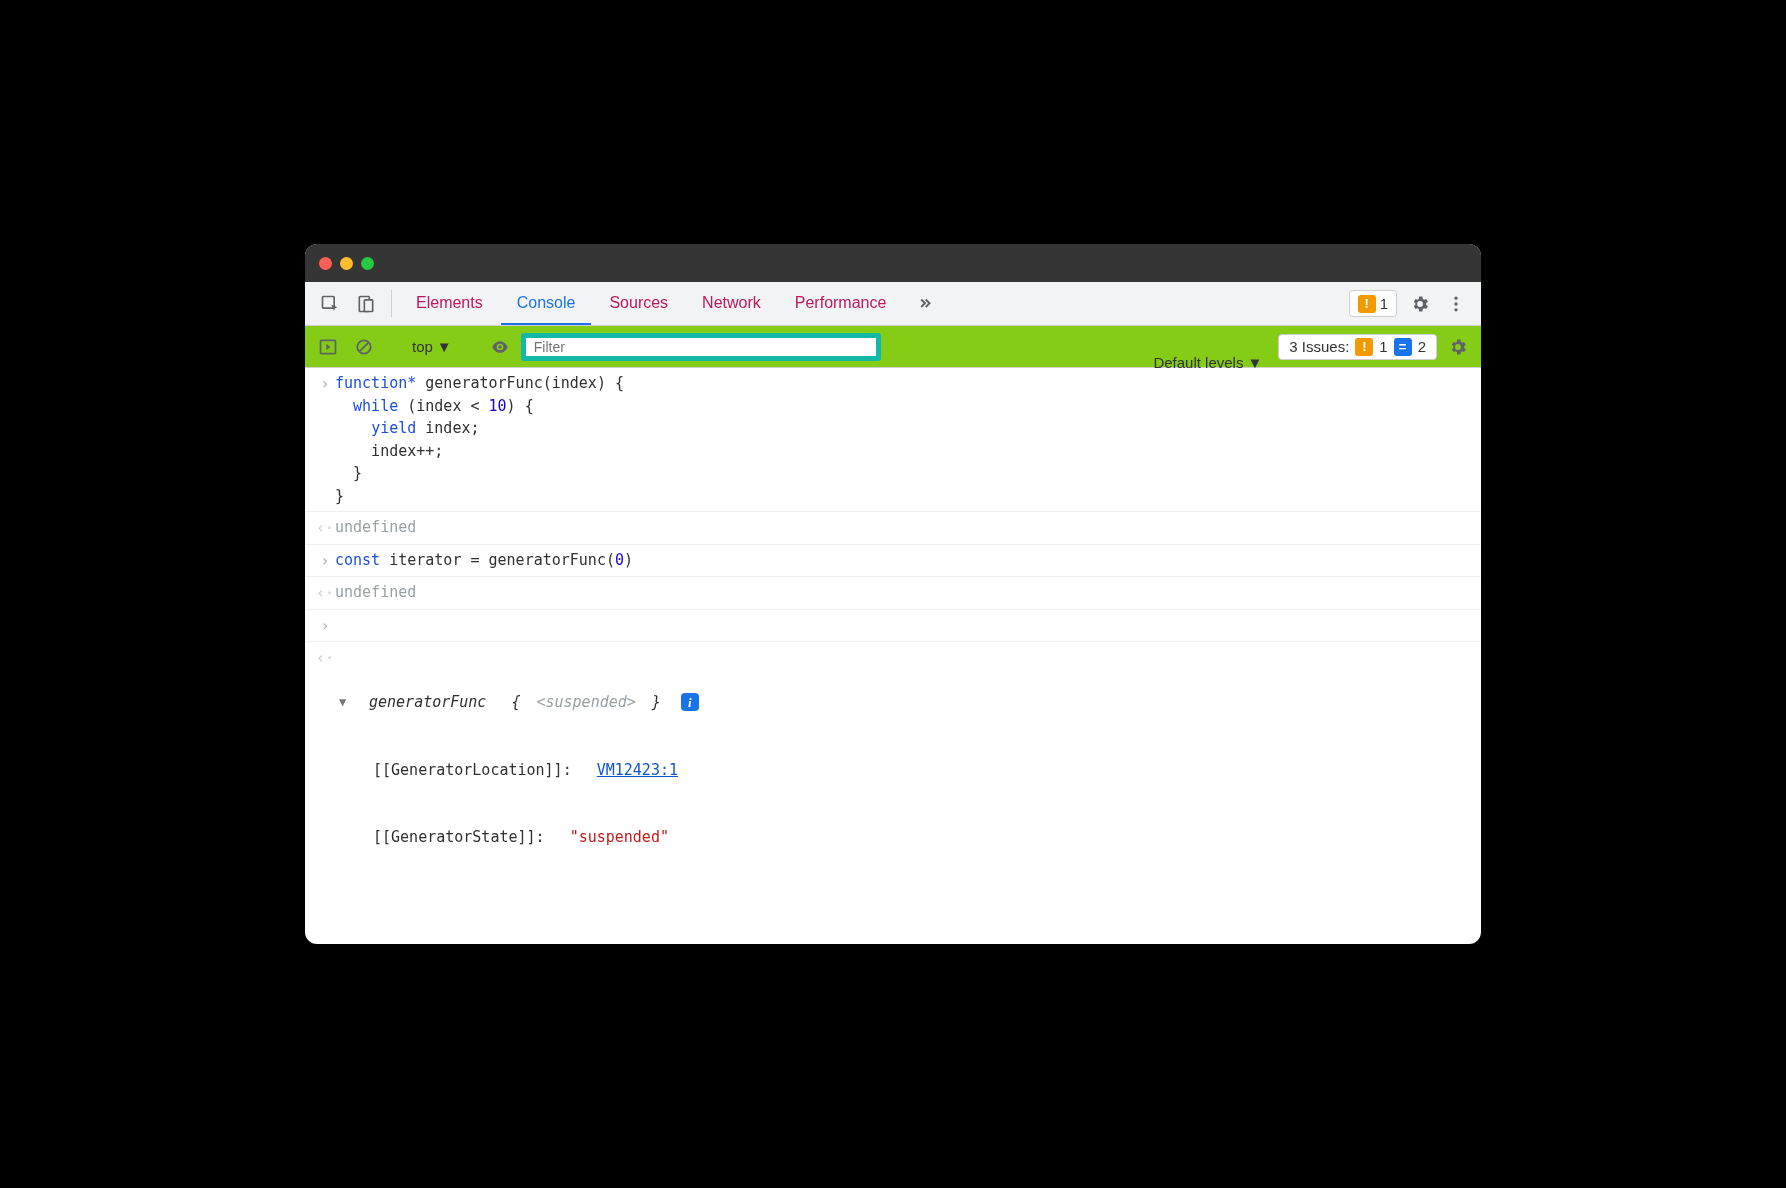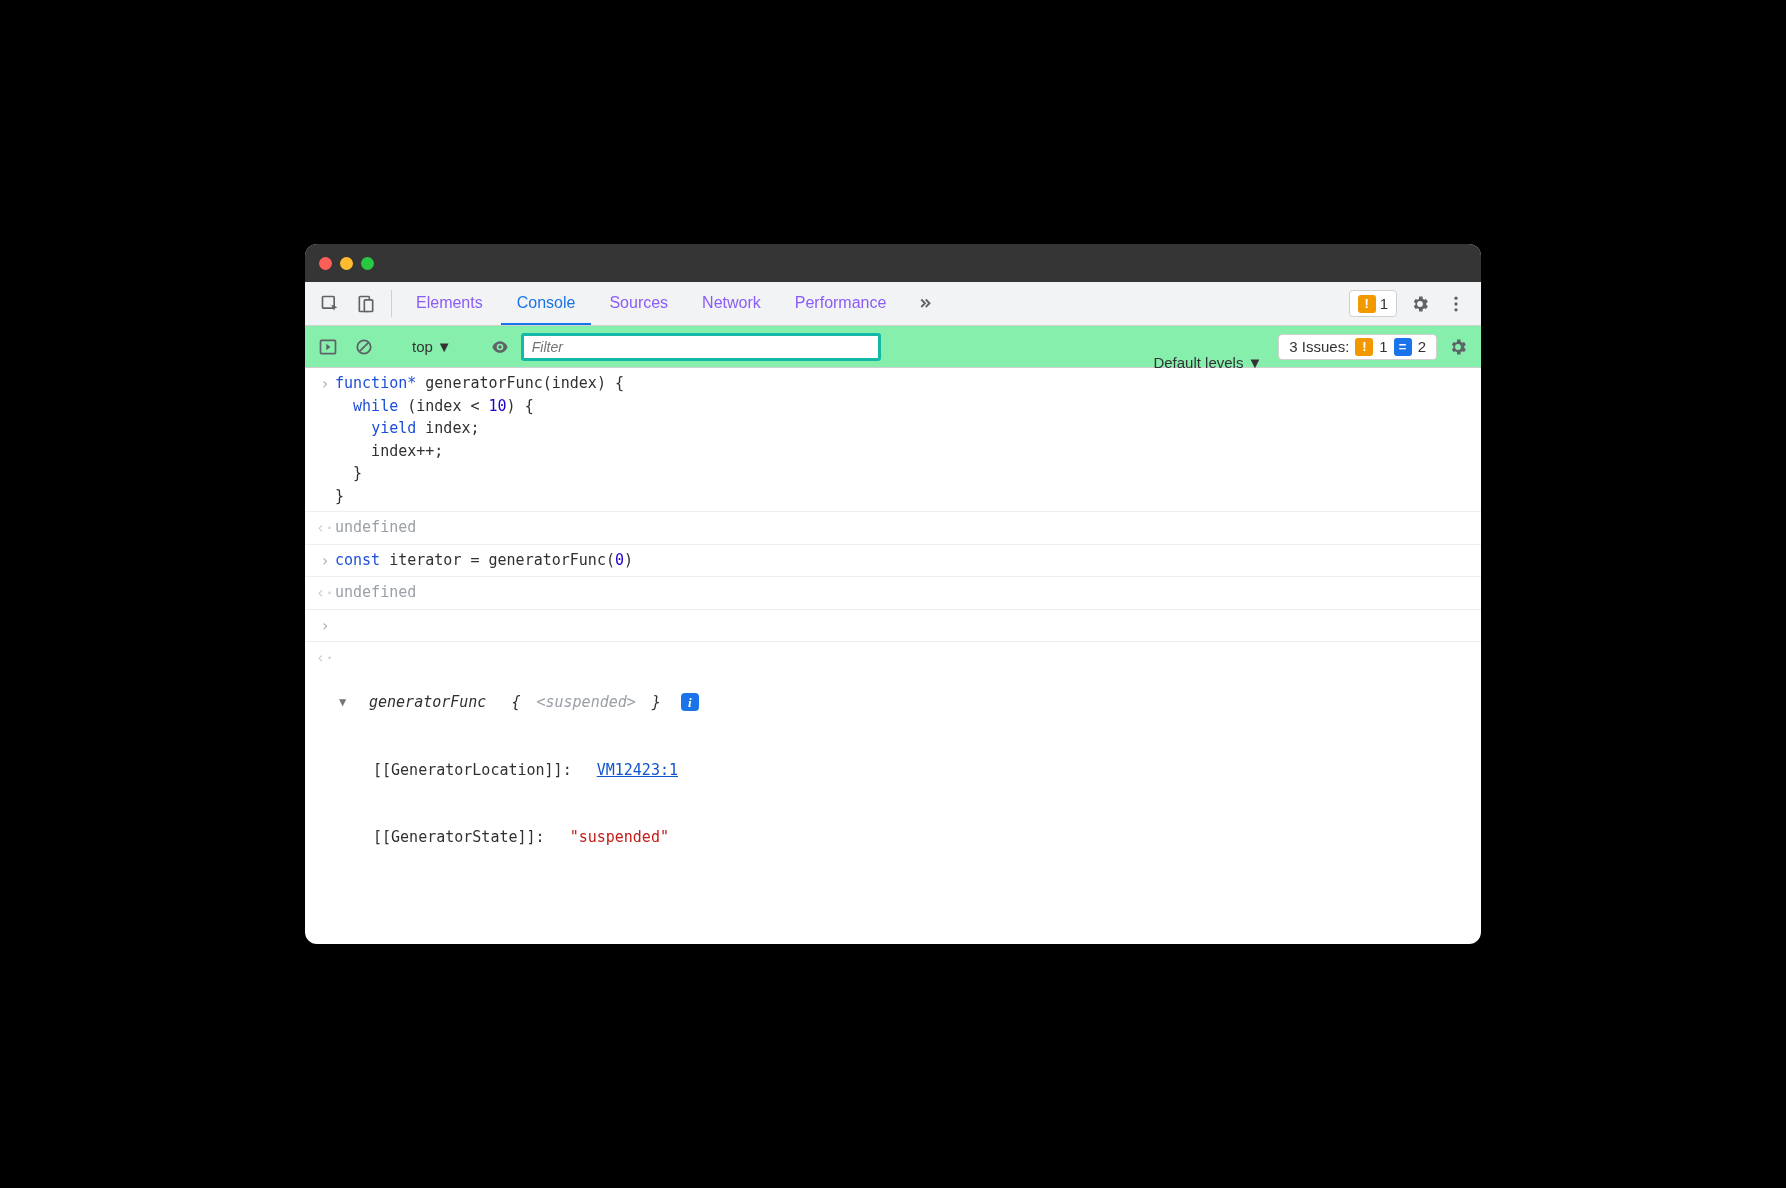--- a/index.html
+++ b/index.html
@@ -50,47 +50,47 @@
     gap: 2px;
   }
   .iconbtn {
     width: 34px; display: flex; align-items: center; justify-content: center;
     color: #5f6368; cursor: pointer;
   }
   .iconbtn svg { width: 20px; height: 20px; }
   .divider { width: 1px; background: #d0d0d0; margin: 8px 6px; }
   .tab {
     display: flex; align-items: center; padding: 0 16px;
-    color: #8b5cf6; font-size: 16px; cursor: pointer;
+    color: #be185d; font-size: 16px; cursor: pointer;
     border-bottom: 2px solid transparent;
   }
   .tab.active { color: #1a73e8; border-bottom-color: #1a73e8; }
   .more-tabs { display:flex; align-items:center; padding:0 12px; color:#5f6368; cursor:pointer;}
   .spacer { flex: 1; }
   .issue-pill {
     display: flex; align-items: center; gap: 4px;
     background: #fff; border: 1px solid #d0d0d0; border-radius: 4px;
     padding: 2px 8px; margin: 8px 4px; color: #333; font-size: 15px;
     cursor: pointer;
   }
   .warn-icon { width:18px; height:18px; background:#f29900; border-radius:3px; display:flex;align-items:center;justify-content:center;color:#fff;font-size:13px;font-weight:bold;}
   .info-icon-blue { width:18px; height:18px; background:#1a73e8; border-radius:3px; display:flex;align-items:center;justify-content:center;color:#fff;font-size:13px;font-weight:bold;}
 
   .toolbar {
-    height: 42px; background: #86efac; border-bottom: 1px solid #d0d0d0;
+    height: 42px; background: #84cc16; border-bottom: 1px solid #d0d0d0;
     display: flex; align-items: center; padding: 0 8px; gap: 6px;
   }
   .toolbar .iconbtn { width: 30px; }
   .ctx-select {
     display:flex; align-items:center; gap:4px; padding:0 8px;
     color:#333; font-size:15px; cursor:pointer;
   }
   .filter-input {
-    width: 360px; height: 28px; border: 3px solid #14b8a6;
-    border-radius: 3px; padding: 0 8px; font-size: 14px; background:#fff;font-style:italic;
+    width: 360px; height: 28px; border: 5px solid #14b8a6;
+    border-radius: 3px; padding: 0 8px; font-size: 14px; background:#fff;
   }
   .levels {
     display:flex; align-items:center; gap:4px; padding:0 10px;
     color:#333; font-size:15px; cursor:pointer;margin-top:32px;
   }
   .issues-box {
     display:flex; align-items:center; gap:6px; background:#fff;
     border:1px solid #d0d0d0; border-radius:4px; padding:3px 10px;
     font-size:15px; color:#333; cursor:pointer;
   }

